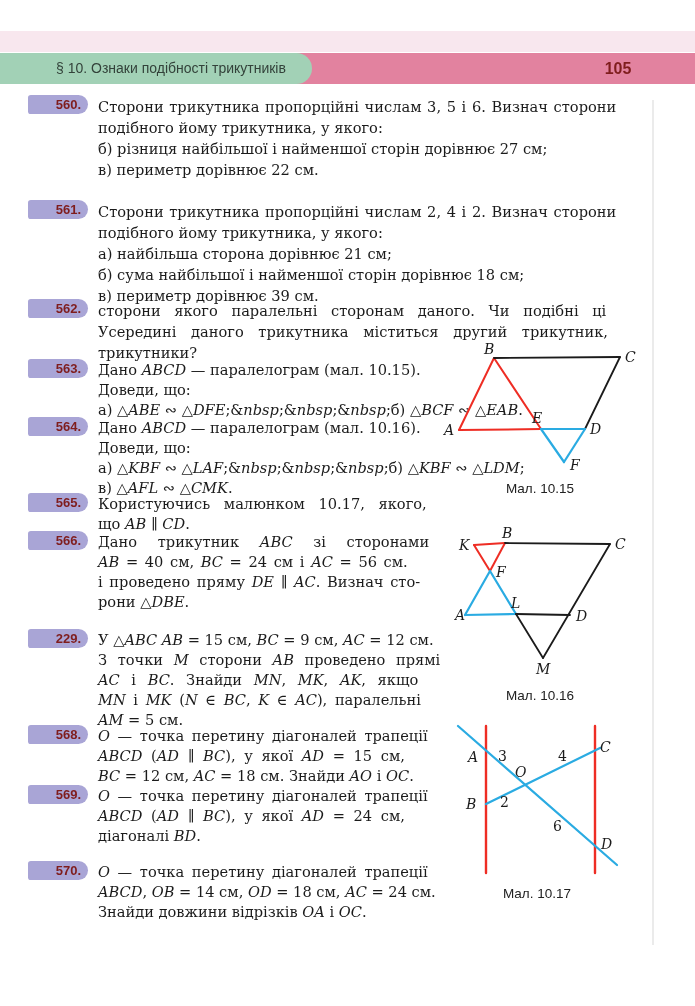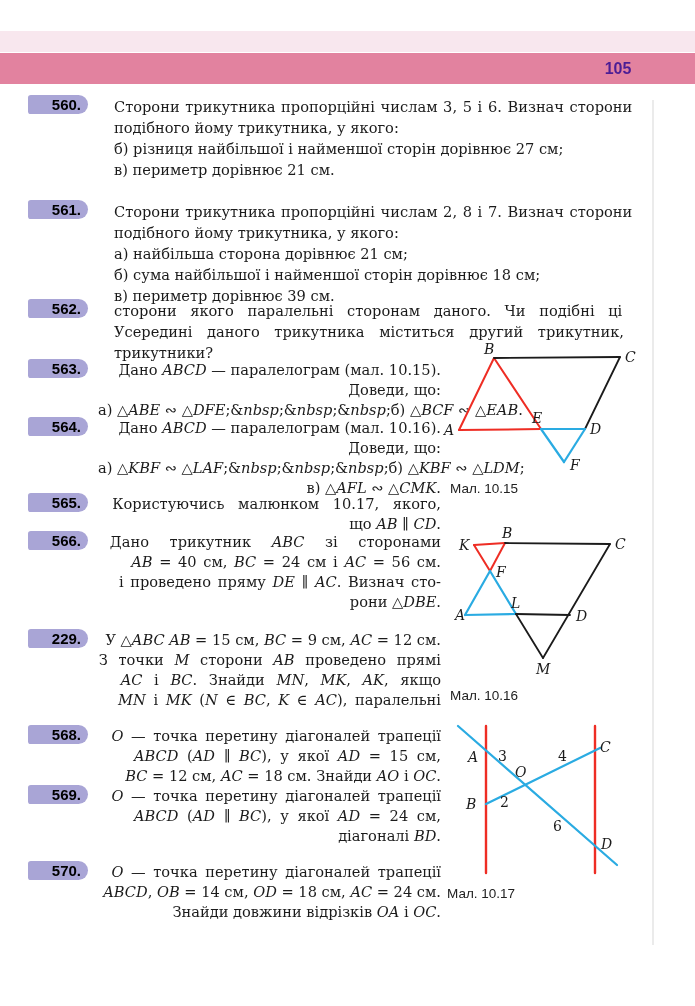--- a/index.html
+++ b/index.html
@@ -6,65 +6,68 @@
   .page{position:relative;width:695px;height:1006px;background:#ffffff;overflow:hidden;
         font-family:"DejaVu Serif", serif;color:#1b1b1b;}
   
   .top-strip{position:absolute;left:0;top:31px;width:695px;height:21px;background:#f8e7ee;}
   .header-bar{position:absolute;left:0;top:53px;width:695px;height:31px;background:#e2829f;}
   .header-pill{position:absolute;left:0;top:0;width:312px;height:31px;background:#a2d1b6;
                border-radius:0 16px 16px 0;}
   .header-title{position:absolute;left:56px;top:0;line-height:31px;font-family:"Liberation Sans",sans-serif;
                 font-size:14px;color:#33423a;white-space:nowrap;}
   .page-num{position:absolute;left:598px;top:0;width:40px;text-align:center;line-height:31px;
-            font-family:"Liberation Sans",sans-serif;font-weight:bold;font-size:16px;color:#4c1d95;}
+            font-family:"Liberation Sans",sans-serif;font-weight:bold;font-size:16px;color:#7f1d1d;}
   .vsep{position:absolute;left:652px;top:100px;width:2px;height:845px;background:#ebebeb;}
   
   .problem{position:absolute;left:98px;}
   .problem.full{width:560px;}
   .problem.narrow{width:343px;}
   .badge{position:absolute;left:-70px;top:-1px;width:60px;height:19px;background:#a9a5d6;
-         border-radius:3px 10px 10px 3px;color:#000000;font-family:"Liberation Sans",sans-serif;
-         font-weight:bold;font-size:15px;line-height:19px;text-align:right;padding-right:7px;
+         border-radius:3px 10px 10px 3px;color:#7f1d1d;font-family:"Liberation Sans",sans-serif;
+         font-weight:bold;font-size:13px;line-height:19px;text-align:right;padding-right:7px;
          box-sizing:border-box;}
   .line{font-size:14.6px;white-space:nowrap;}
-  .full .line{line-height:21px;margin-left:16px;}
-  .narrow .line{line-height:20px;text-align:right;}
+  .full .line{line-height:21px;}
+  .narrow .line{line-height:20px;}
   .line i{font-style:italic;}
   
   svg{position:absolute;overflow:visible;}
   .ptlabel{font-family:"DejaVu Serif",serif;font-style:italic;font-size:14px;fill:#1b1b1b;}
   .numlabel{font-family:"DejaVu Serif",serif;font-size:14px;fill:#1b1b1b;}
-  .figcap{position:absolute;width:180px;text-align:left;font-family:"Liberation Sans",sans-serif;
+  .figcap{position:absolute;width:180px;text-align:center;font-family:"Liberation Sans",sans-serif;
           font-size:13.5px;color:#222222;}
 </style>
 </head>
 <body>
 
 <div class="page">
 
   <div class="top-strip"></div>
 
   <div class="header-bar">
+    <div class="header-pill">
+      <span class="header-title">§ 10. Ознаки подібності трикутників</span>
+    </div>
     <span class="page-num">105</span>
   </div>
 
   <div class="vsep"></div>
 
   <div class="problem full" style="top:96px">
     <div class="badge">560.</div>
     <div class="line mathify" style="word-spacing:1px">Сторони трикутника пропорційні числам 3, 5 і 6. Визнач сторони</div>
     <div class="line mathify">подібного йому трикутника, у якого:</div>
     <div class="line mathify">б) різниця найбільшої і найменшої сторін дорівнює 27 см;</div>
-    <div class="line mathify">в) периметр дорівнює 21 см.</div>
+    <div class="line mathify">в) периметр дорівнює 22 см.</div>
   </div>
 
   <div class="problem full" style="top:201px">
     <div class="badge">561.</div>
-    <div class="line mathify" style="word-spacing:1px">Сторони трикутника пропорційні числам 2, 8 і 7. Визнач сторони</div>
+    <div class="line mathify" style="word-spacing:1px">Сторони трикутника пропорційні числам 2, 4 і 2. Визнач сторони</div>
     <div class="line mathify">подібного йому трикутника, у якого:</div>
     <div class="line mathify">а) найбільша сторона дорівнює 21 см;</div>
     <div class="line mathify">б) сума найбільшої і найменшої сторін дорівнює 18 см;</div>
     <div class="line mathify">в) периметр дорівнює 39 см.</div>
   </div>
 
   <div class="problem full" style="top:300px">
     <div class="badge">562.</div>
     <div class="line mathify" style="word-spacing:9px">сторони якого паралельні сторонам даного. Чи подібні ці</div>
     <div class="line mathify" style="word-spacing:10px">Усередині даного трикутника міститься другий трикутник,</div>
@@ -99,20 +102,21 @@
     <div class="line mathify" style="word-spacing:2px">і проведено пряму <i>DE</i> ∥ <i>AC</i>. Визнач сто-</div>
     <div class="line mathify">рони △<i>DBE</i>.</div>
   </div>
 
   <div class="problem narrow" style="top:630px">
     <div class="badge">229.</div>
     <div class="line mathify">У △<i>ABC</i> <i>AB</i> = 15 см, <i>BC</i> = 9 см, <i>AC</i> = 12 см.</div>
     <div class="line mathify" style="word-spacing:6px">З точки <i>M</i> сторони <i>AB</i> проведено прямі</div>
     <div class="line mathify" style="word-spacing:7px"><i>AC</i> і <i>BC</i>. Знайди <i>MN</i>, <i>MK</i>, <i>AK</i>, якщо</div>
     <div class="line mathify" style="word-spacing:3px"><i>MN</i> і <i>MK</i> (<i>N</i> ∈ <i>BC</i>, <i>K</i> ∈ <i>AC</i>), паралельні</div>
+    <div class="line mathify"><i>AM</i> = 5 см.</div>
   </div>
 
   <div class="problem narrow" style="top:726px">
     <div class="badge">568.</div>
     <div class="line mathify" style="word-spacing:3px"><i>O</i> — точка перетину діагоналей трапеції</div>
     <div class="line mathify" style="word-spacing:4px"><i>ABCD</i> (<i>AD</i> ∥ <i>BC</i>), у якої <i>AD</i> = 15 см,</div>
     <div class="line mathify"><i>BC</i> = 12 см, <i>AC</i> = 18 см. Знайди <i>AO</i> і <i>OC</i>.</div>
   </div>
 
   <div class="problem narrow" style="top:786px">

